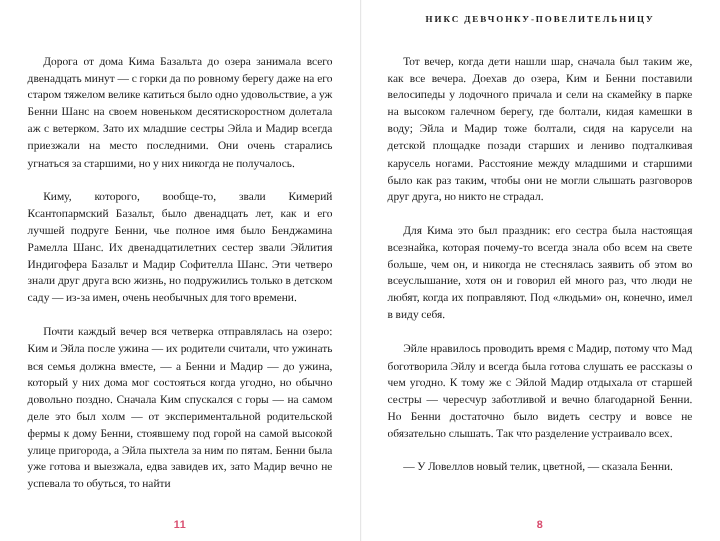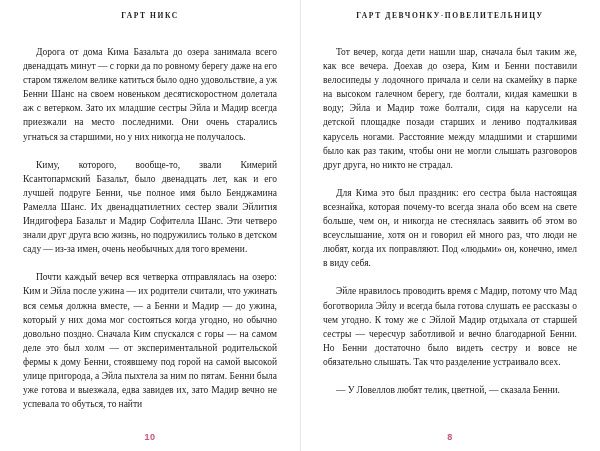--- a/index.html
+++ b/index.html
@@ -61,35 +61,34 @@
     width: 1px; height: 451px;
     background: #e6e6e6;
   }
 </style>
 </head>
 <body>
 
 <div class="spread">
 
   <div class="page">
-    <div class="running-head">ГАРТ НИКС</div>
     <div class="page-text">
         <p class="para">Дорога от дома Кима Базальта до озера занимала всего двенадцать минут — с горки да по ровному берегу даже на его старом тяжелом велике катиться было одно удовольствие, а уж Бенни Шанс на своем новеньком десятискоростном долетала аж с ветерком. Зато их младшие сестры Эйла и Мадир всегда приезжали на место последними. Они очень старались угнаться за старшими, но у них никогда не получалось.</p>
         <p class="para">Киму, которого, вообще-то, звали Кимерий Ксантопармский Базальт, было двенадцать лет, как и его лучшей подруге Бенни, чье полное имя было Бенджамина Рамелла Шанс. Их двенадцатилетних сестер звали Эйлития Индигофера Базальт и Мадир Софителла Шанс. Эти четверо знали друг друга всю жизнь, но подружились только в детском саду — из-за имен, очень необычных для того времени.</p>
         <p class="para">Почти каждый вечер вся четверка отправлялась на озеро: Ким и Эйла после ужина — их родители считали, что ужинать вся семья должна вместе, — а Бенни и Мадир — до ужина, который у них дома мог состояться когда угодно, но обычно довольно поздно. Сначала Ким спускался с горы — на самом деле это был холм — от экспериментальной родительской фермы к дому Бенни, стоявшему под горой на самой высокой улице пригорода, а Эйла пыхтела за ним по пятам. Бенни была уже готова и выезжала, едва завидев их, зато Мадир вечно не успевала то обуться, то найти</p>
       </div>
-    <div class="page-number">10</div>
+    <div class="page-number">11</div>
   </div>
 
   <div class="page">
-    <div class="running-head">ГАРТ ДЕВЧОНКУ-ПОВЕЛИТЕЛЬНИЦУ</div>
+    <div class="running-head">НИКС ДЕВЧОНКУ-ПОВЕЛИТЕЛЬНИЦУ</div>
     <div class="page-text">
         <p class="para">Тот вечер, когда дети нашли шар, сначала был таким же, как все вечера. Доехав до озера, Ким и Бенни поставили велосипеды у лодочного причала и сели на скамейку в парке на высоком галечном берегу, где болтали, кидая камешки в воду; Эйла и Мадир тоже болтали, сидя на карусели на детской площадке позади старших и лениво подталкивая карусель ногами. Расстояние между младшими и старшими было как раз таким, чтобы они не могли слышать разговоров друг друга, но никто не страдал.</p>
         <p class="para">Для Кима это был праздник: его сестра была настоящая всезнайка, которая почему-то всегда знала обо всем на свете больше, чем он, и никогда не стеснялась заявить об этом во всеуслышание, хотя он и говорил ей много раз, что люди не любят, когда их поправляют. Под «людьми» он, конечно, имел в виду себя.</p>
         <p class="para">Эйле нравилось проводить время с Мадир, потому что Мад боготворила Эйлу и всегда была готова слушать ее рассказы о чем угодно. К тому же с Эйлой Мадир отдыхала от старшей сестры — чересчур заботливой и вечно благодарной Бенни. Но Бенни достаточно было видеть сестру и вовсе не обязательно слышать. Так что разделение устраивало всех.</p>
-        <p class="para">— У Ловеллов любят телик, цветной, — сказала Бенни.</p>
+        <p class="para">— У Ловеллов новый телик, цветной, — сказала Бенни.</p>
       </div>
     <div class="page-number">8</div>
   </div>
 
   <div class="divider"></div>
 
 </div>
 
 </body></html>

